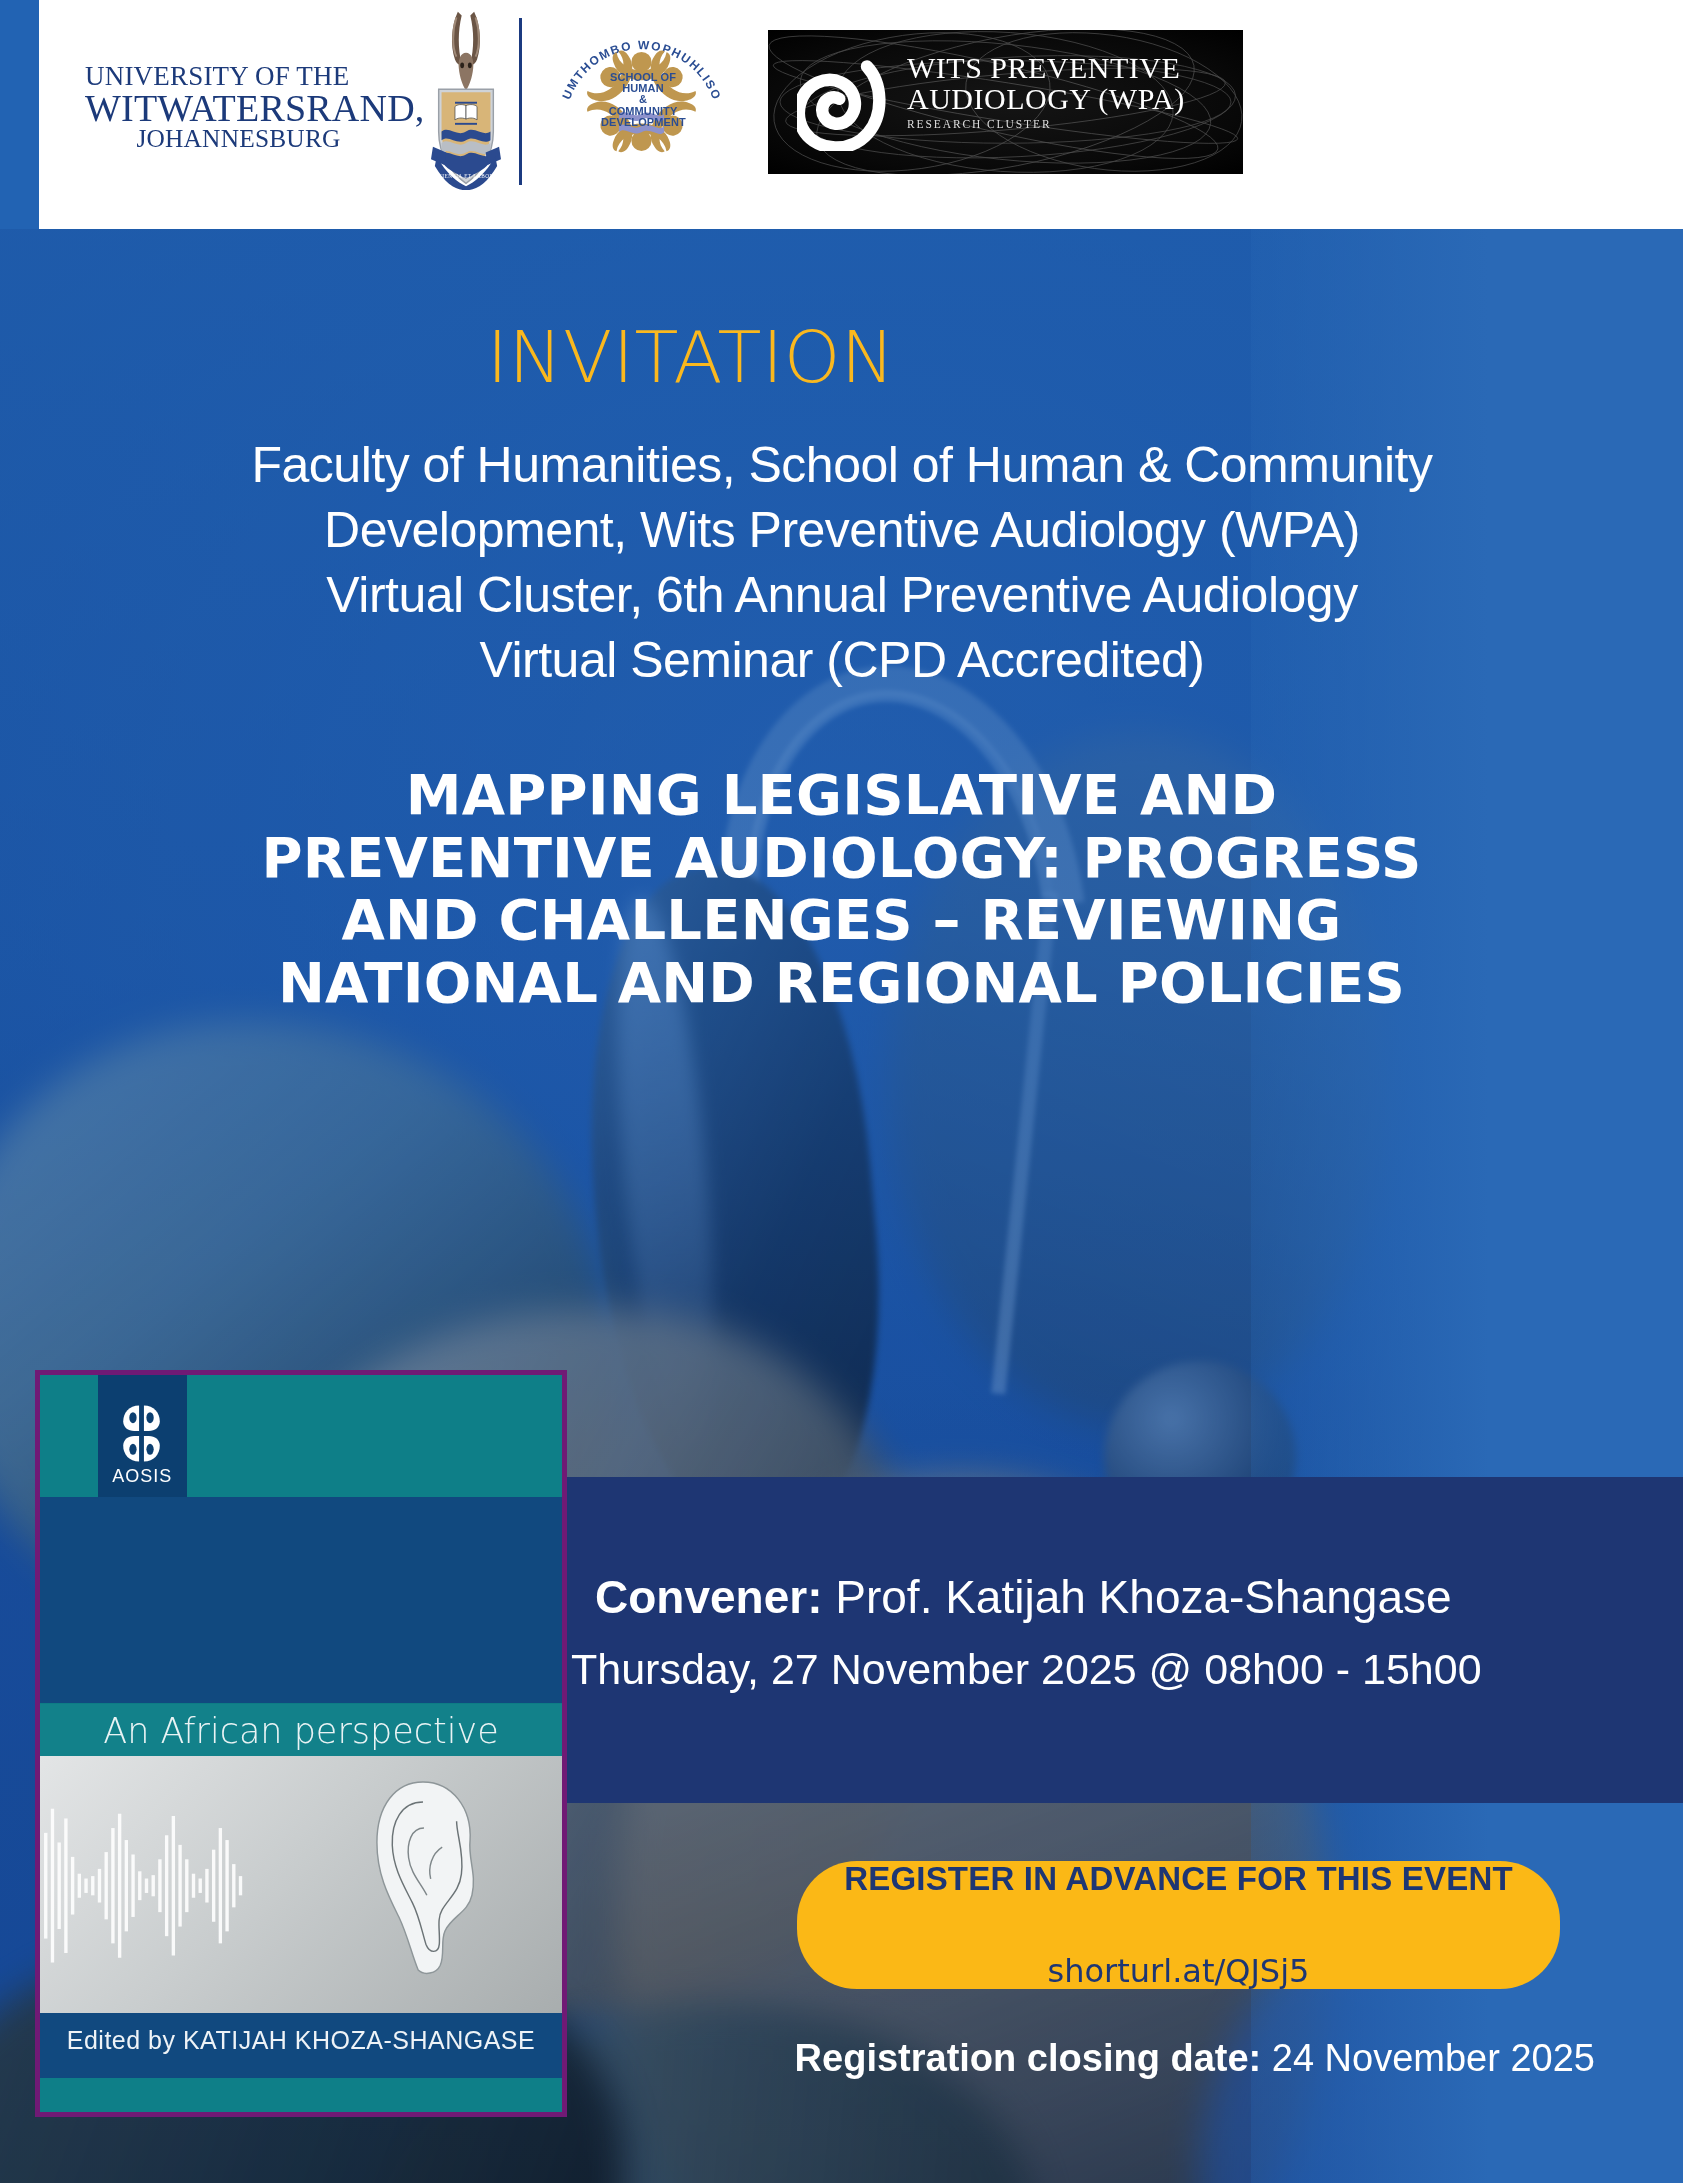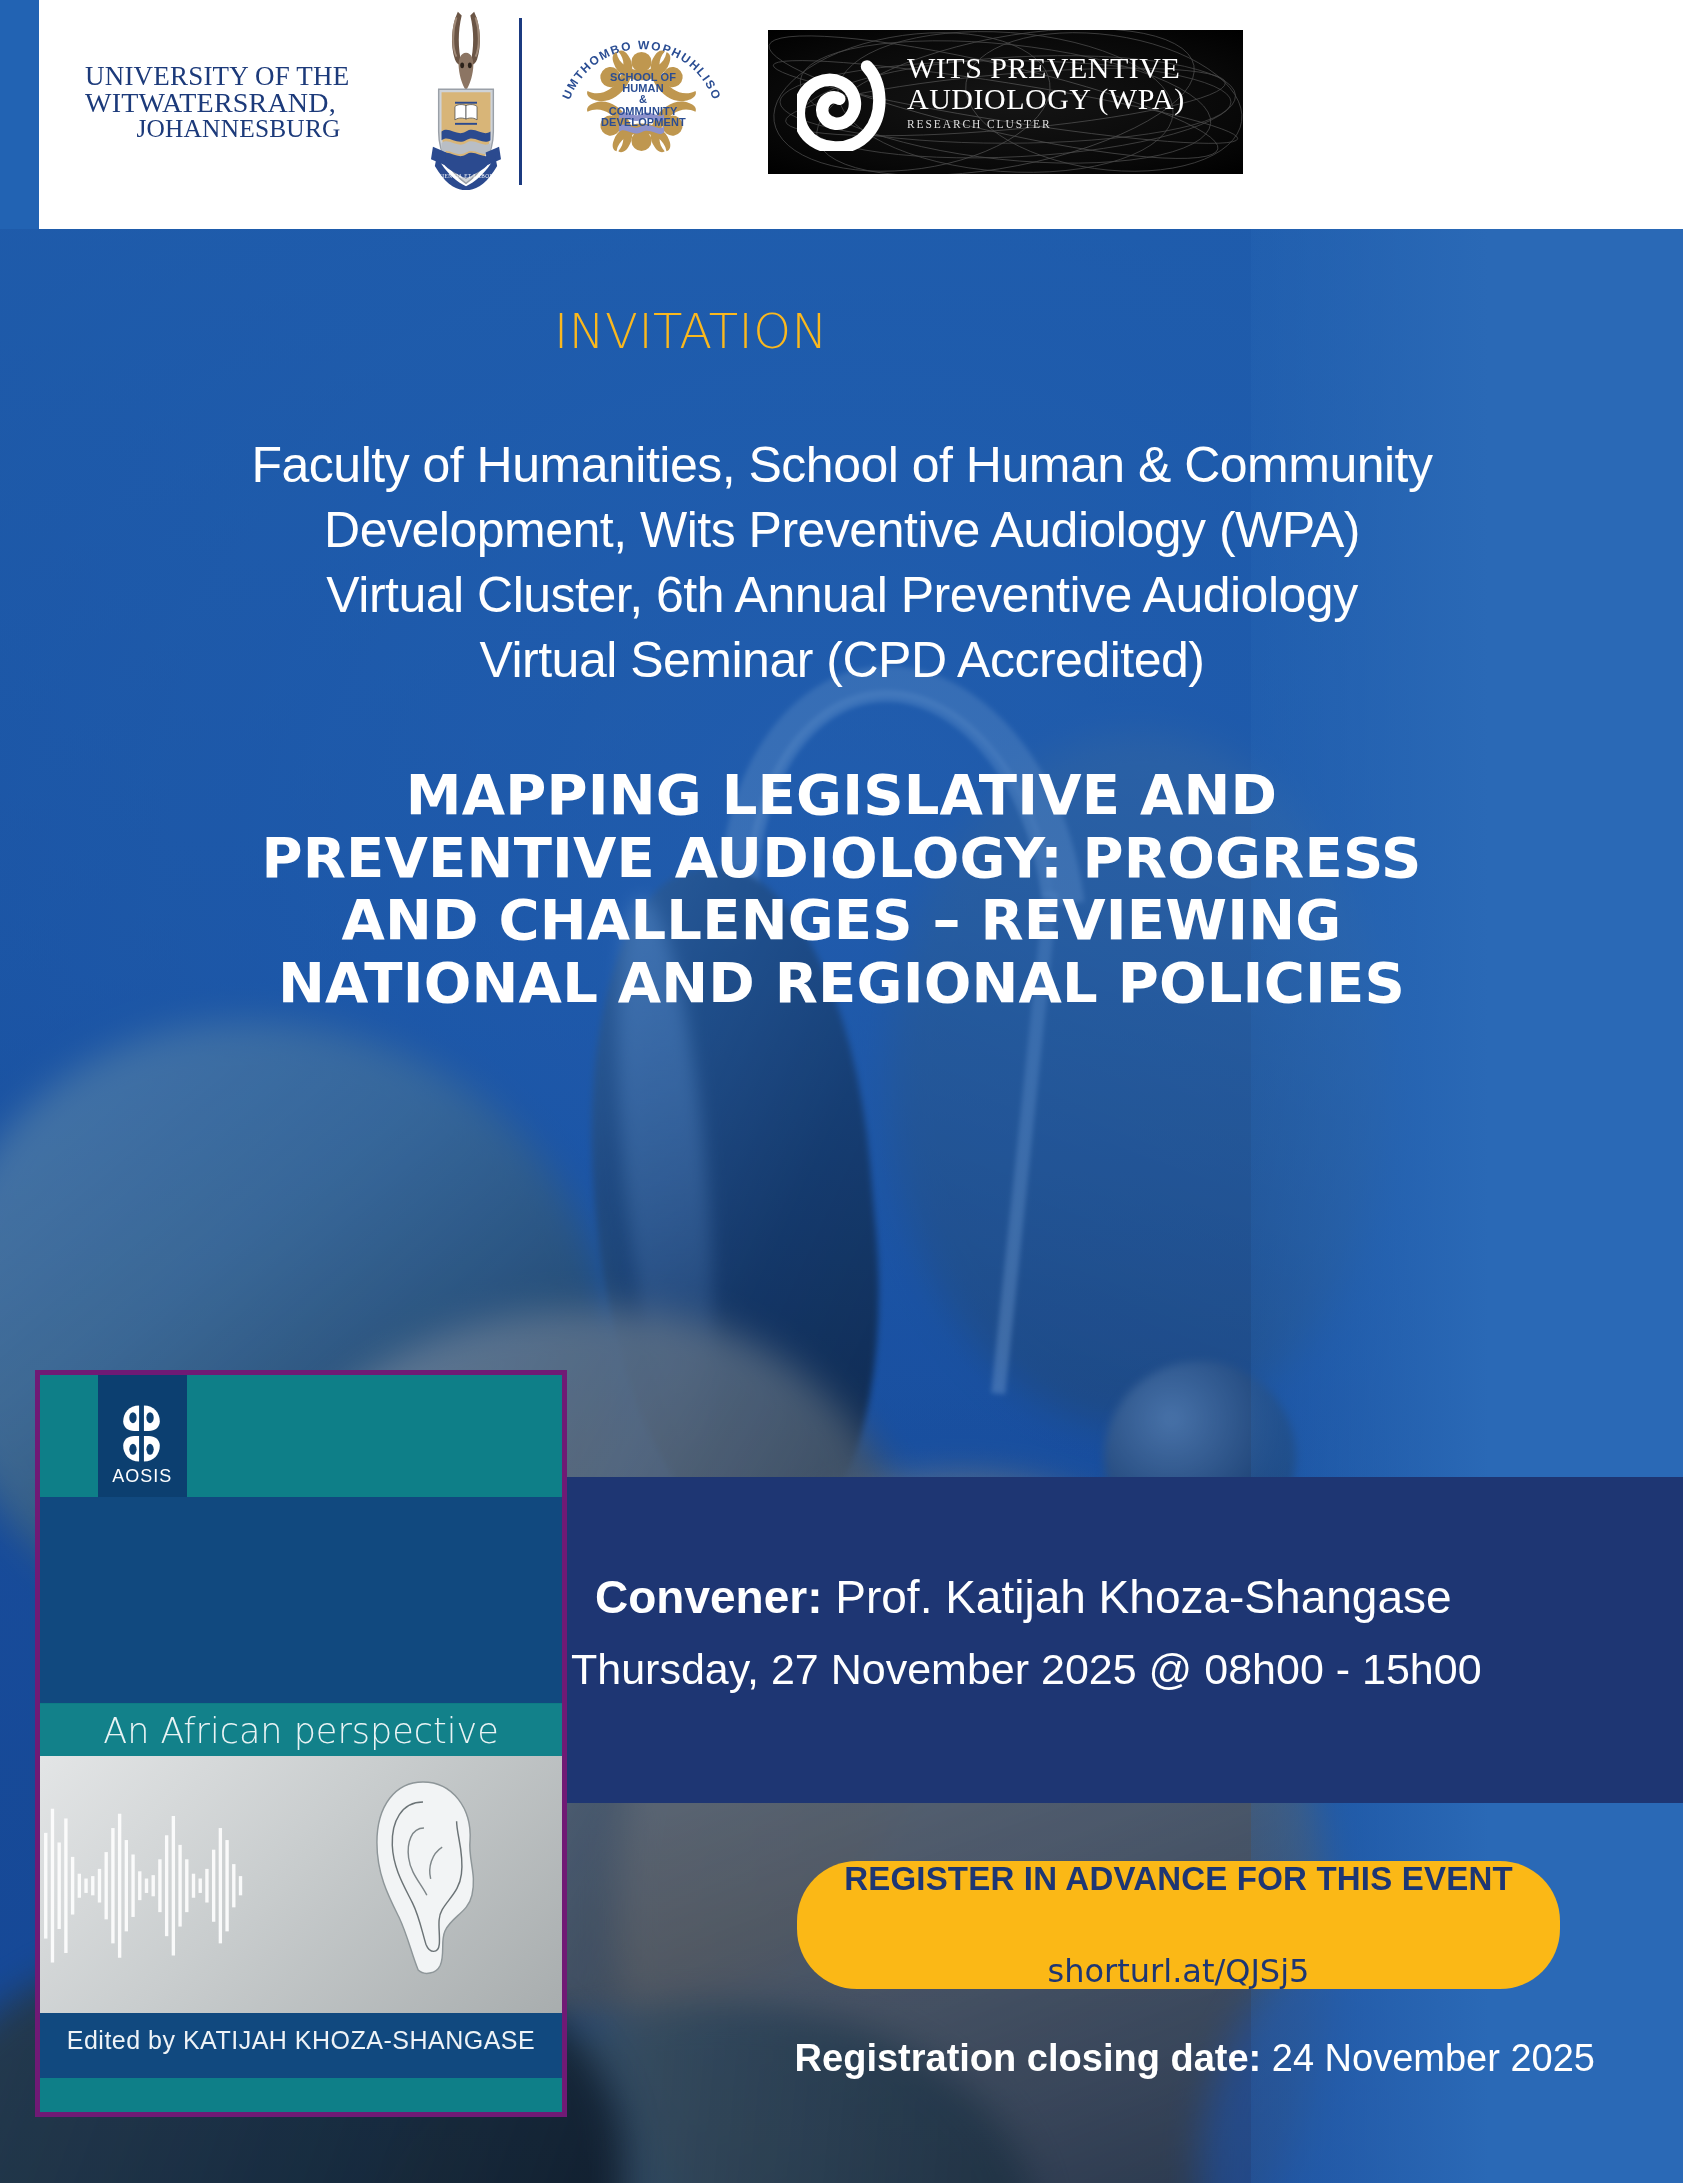--- a/index.html
+++ b/index.html
@@ -56,43 +56,43 @@
   .bg-right-plate{position:absolute;right:0;top:0;width:432px;height:100%;
         background:linear-gradient(90deg,rgba(40,105,183,.25),#2a69b6 55%,#2a69b6 100%);}
 
   
   .header{position:absolute;left:0;top:0;width:1683px;height:229px;background:#ffffff;
           display:flex;align-items:center;margin-left:39px;}
   .wits-logo{position:absolute;left:46px;top:53px;width:422px;height:139px;}
   .wits-text{position:absolute;left:0;top:10.6px;width:336px;color:#1c3a7a;
              font-family:"Liberation Serif",serif;font-weight:400;letter-spacing:0.2px;line-height:.96;}
   .wits-l1{font-size:27px;}
-  .wits-l2{font-size:28px;}
+  .wits-l2{font-size:38px;}
   .wits-l3{font-size:25.4px;text-align:center;width:307px;}
   .wits-crest{position:absolute;left:345px;top:-50px;width:72px;height:187px;}
   .divider{position:absolute;left:480px;top:18px;width:3.4px;height:167px;background:#1b3a80;}
   .shcd-logo{position:absolute;left:516px;top:12px;width:173px;height:202px;}
   .shcd-ring{position:absolute;left:0;top:0;width:173px;height:173px;}
   .shcd-center{position:absolute;left:46px;top:60px;width:84px;text-align:center;
        color:#2a4d93;font-weight:bold;font-size:11px;line-height:1.02;letter-spacing:0.1px;}
   .wpa-logo{position:absolute;left:729px;top:30px;width:475px;height:144px;
        background:radial-gradient(ellipse at 50% 50%,#151515 0%,#080808 70%,#000 100%);
        overflow:hidden;}
   .wpa-lines{position:absolute;inset:0;opacity:.42;}
   .wpa-spiral{position:absolute;left:29px;top:23px;width:96px;height:98px;}
   .wpa-text{position:absolute;left:139px;top:23px;color:#fff;
        font-family:"Liberation Serif",serif;line-height:1.02;}
   .wpa-t1{font-size:30px;letter-spacing:0.5px;font-weight:400;}
   .wpa-t2{font-size:30px;letter-spacing:0.5px;font-weight:400;}
   .wpa-t3{font-size:11.5px;letter-spacing:1.9px;margin-top:4.8px;color:#dedede;}
 
   
   .content{position:absolute;left:0;top:229px;width:1683px;height:1954px;}
-  .invitation{position:absolute;left:0;top:74px;width:1382px;text-align:center;
-        color:#fab81e;font-size:48px;font-weight:300;letter-spacing:0.5px;
+  .invitation{position:absolute;left:0;top:86px;width:1382px;text-align:center;
+        color:#fab81e;font-size:72px;font-weight:300;letter-spacing:0.5px;
         font-family:"DejaVu Sans",sans-serif;}
   .intro{position:absolute;left:122px;top:204px;width:1440px;text-align:center;
         color:#ffffff;font-size:50px;font-weight:400;line-height:1.3;letter-spacing:-0.5px;}
   .maintitle{position:absolute;left:74px;top:535px;width:1535px;text-align:center;
         color:#ffffff;font-size:56px;font-weight:bold;line-height:1.12;letter-spacing:0.2px;
         font-family:"DejaVu Sans",sans-serif;}
 
   
   .navy-panel{position:absolute;left:552px;top:1248px;width:1131px;height:326px;
         background:#1e3673;}

